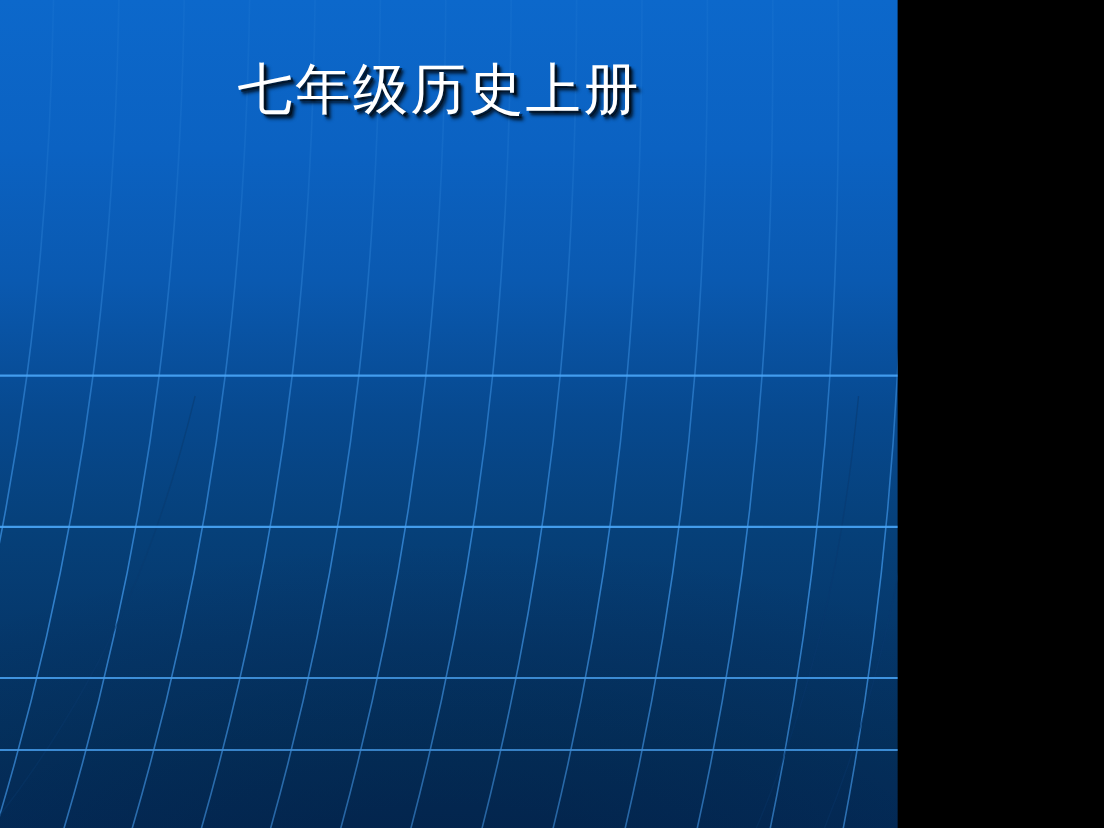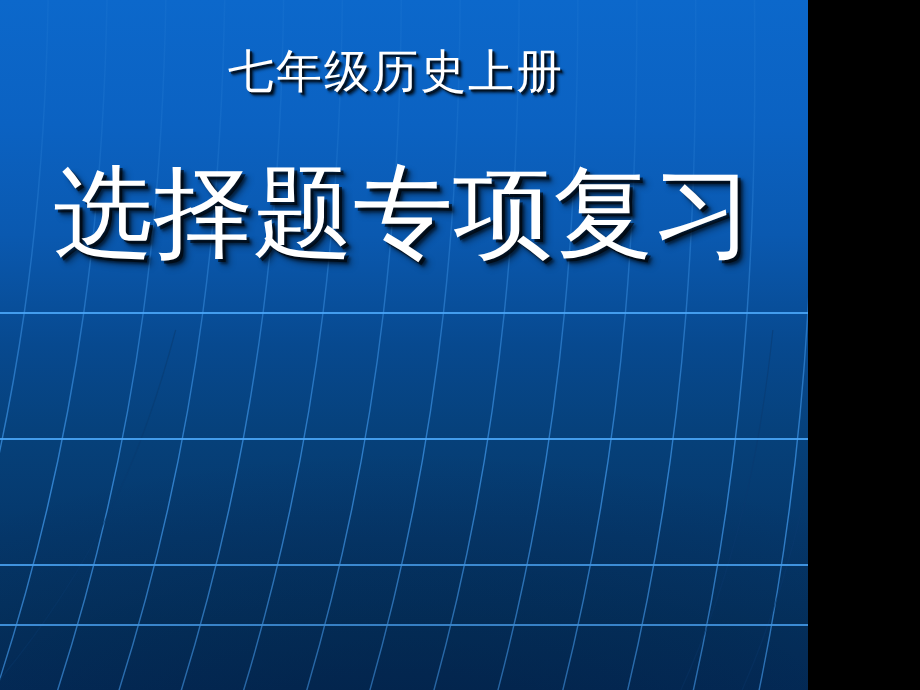--- a/index.html
+++ b/index.html
@@ -5,24 +5,24 @@
 <style>
   html, body {
     margin: 0;
     padding: 0;
     background: #000;
   }
 
   
   .slide {
     position: relative;
-    width: 808px;
+    width: 748px;
     height: 690px;
     overflow: hidden;
-    font-family: Liberation Mono, monospace;
+    font-family: Liberation Serif, serif;
     
     background: linear-gradient(
         to bottom,
         #0c68cb   0%,
         #0b62c2  18%,
         #0a59b0  34%,
         #07498f  50%,
         #064079  64%,
         #05376a  78%,
         #043260  90%,
@@ -153,16 +153,15 @@
       <line x1="-10" y1="439" x2="930" y2="439"></line>
       <line x1="-10" y1="565" x2="930" y2="565"></line>
       <line x1="-10" y1="625" x2="930" y2="625"></line>
     </g>
   </svg>
 
   <div class="vignette"></div>
 
   <div class="text-layer">
     <div class="subtitle">七年级历史上册</div>
-    <div class="title">选择题专项复习</div>
   </div>
 
 </div>
 
 </body></html>

